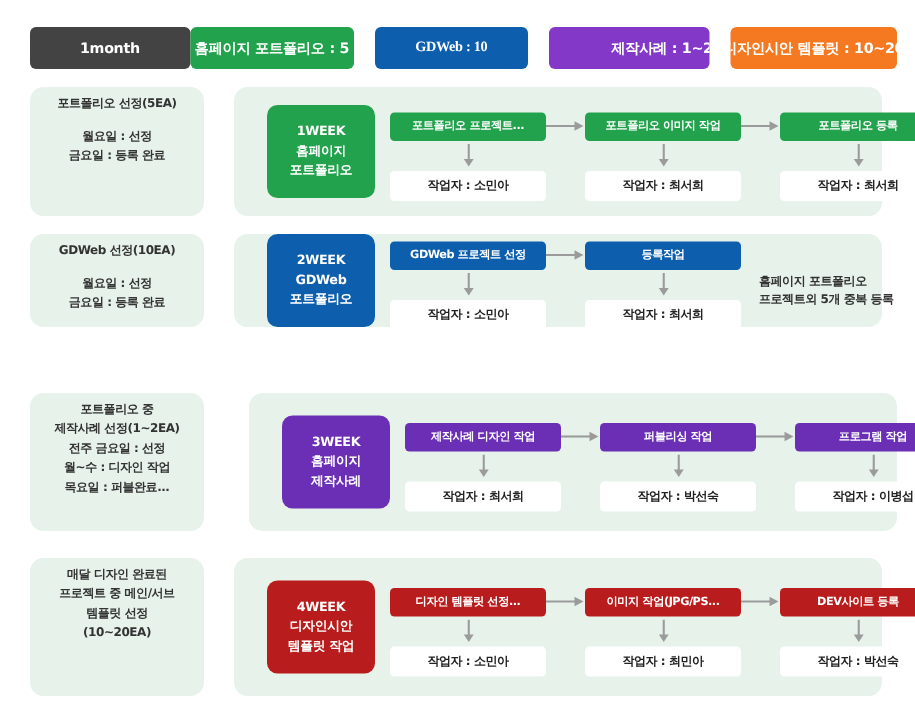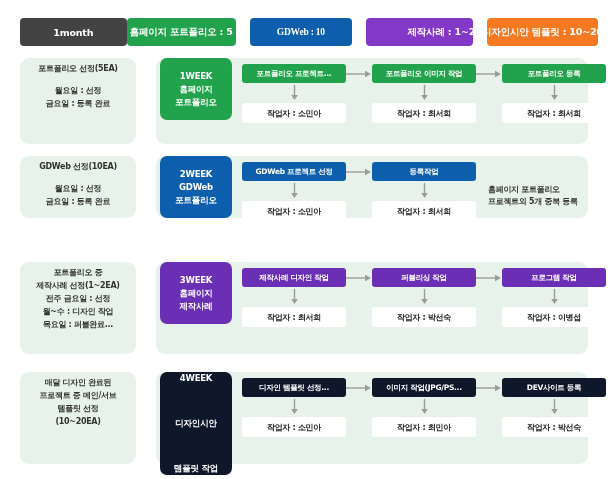--- a/index.html
+++ b/index.html
@@ -49,43 +49,43 @@
   
   .row {
     position: absolute;
     left: 0;
     width: 610px;
     display: flex;
     align-items: stretch;
   }
   .row-1 { top: 58px;  height: 86px; }
   .row-2 { top: 156px; height: 62px; }
-  .row-3 { top: 262px; height: 92px; }
+  .row-3 { top: 262px; height: 92px; gap: 10px; }
   .row-4 { top: 372px; height: 92px; }
 
   .panel-left {
     margin-left: 20px;
     width: 116px;
     background: #e7f3ea;
     border-radius: 9px;
     display: flex;
     flex-direction: column;
     align-items: center;
     justify-content: flex-start;
     padding: 4px 3px;
   }
   .panel-right {
     margin-left: 20px;
     width: 432px;
     background: #e7f3ea;
     border-radius: 9px;
     position: relative;
     display: flex;
-    align-items: flex-start;
-    padding-left: 4px;
+    align-items: center;
+    padding-left: 22px;
   }
 
   .desc-line {
     font-size: 8px;
     color: #333333;
     line-height: 13px;
     text-align: center;
     white-space: nowrap;
     letter-spacing: -0.3px;
   }
@@ -105,21 +105,21 @@
     flex-direction: column;
     align-items: center;
     justify-content: center;
     text-align: center;
     flex: none;
     letter-spacing: -0.2px;
   }
   .bg-green  { background: #22a24c; }
   .bg-blue   { background: #0d5fad; }
   .bg-purple { background: #6b2fb5; }
-  .bg-orange { background: #0f172a; gap: 32px; }
+  .bg-orange { background: #b91c1c; }
 
   
   .steps {
     display: flex;
     align-items: flex-start;
     margin-left: 10px;
     padding-top: 6px;
   }
   .step { display: flex; flex-direction: column; align-items: center; width: 104px; flex: none; }
   .step-head {

